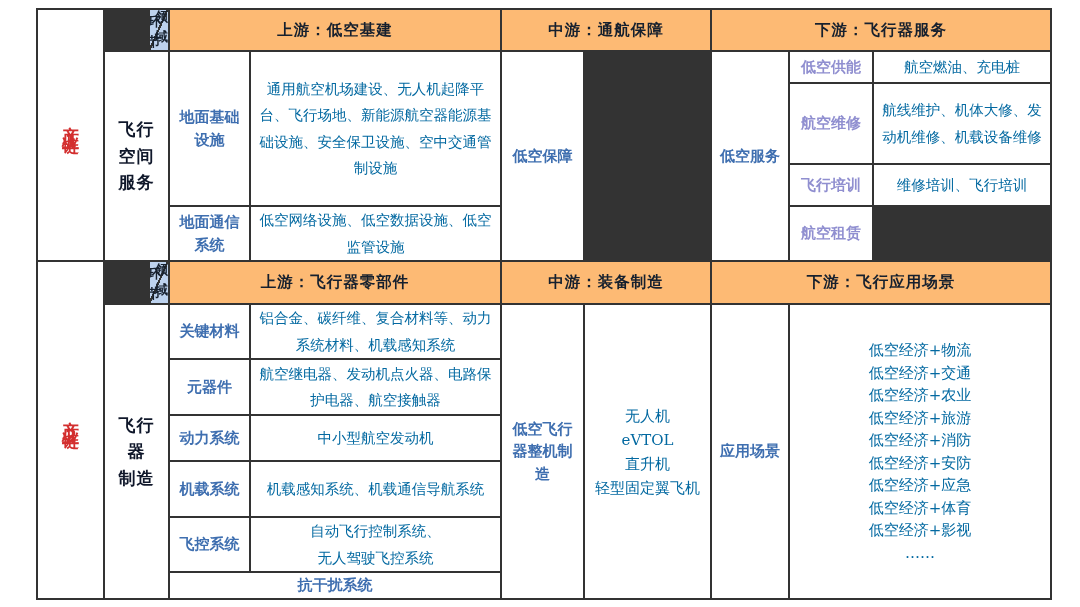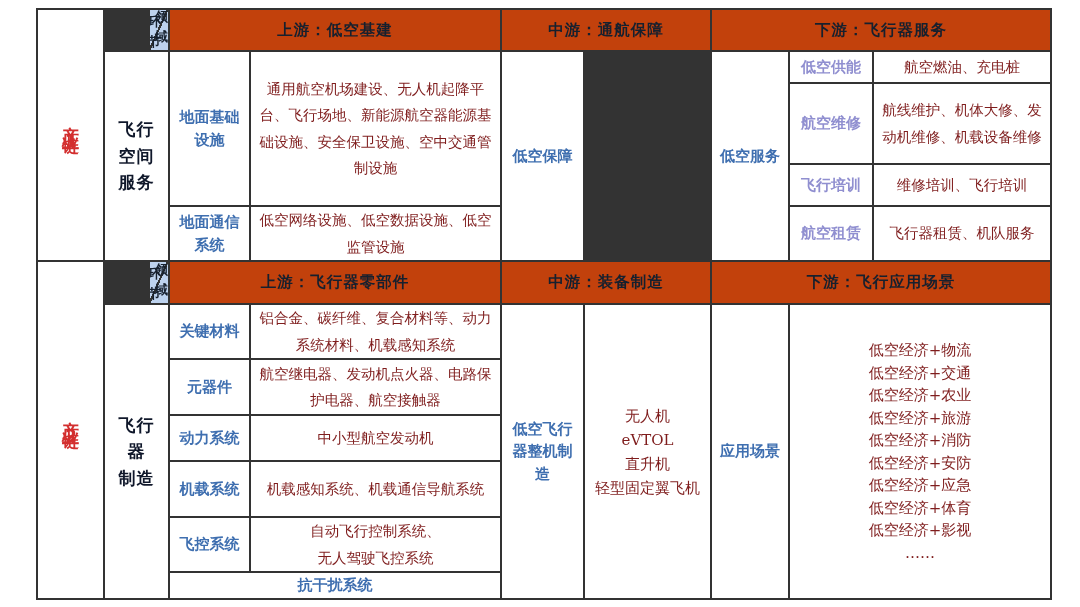--- a/index.html
+++ b/index.html
@@ -16,29 +16,29 @@
     grid-template-columns:65px 63px 79px 249px 81px 125px 76px 82px 176px;
     grid-template-rows:40px 30px 79px 40px 53px 41px 53px 54px 44px 54px 53px 25px;
     gap:2px;
     background:#333333;
     padding:2px;
   }
   .cell{
     background:#ffffff;
     display:flex;align-items:center;justify-content:center;
     text-align:center;
-    color:#7f1d1d;
+    color:#0369a1;
     font-size:14.5px;
     line-height:1.55;
     padding:2px 5px;
     box-sizing:border-box;
     overflow:hidden;
   }
   .hdr{
-    background:#c2410c;
+    background:#fdba74;
     font-weight:bold;
     font-size:15.5px;
     color:#16202e;
     letter-spacing:1px;
   }
   .corner{
     background:#bdd2ee;
     position:relative;
     padding:6px;
     background-image:linear-gradient(to bottom right,
@@ -105,21 +105,20 @@
     <div class="cell lpurple" style="grid-area:2/8/3/9">低空供能</div>
     <div class="cell content" style="grid-area:2/9/3/10">航空燃油、充电桩</div>
 
     <div class="cell lpurple" style="grid-area:3/8/4/9">航空维修</div>
     <div class="cell content" style="grid-area:3/9/4/10">航线维护、机体大修、发动机维修、机载设备维修</div>
 
     <div class="cell lpurple" style="grid-area:4/8/5/9">飞行培训</div>
     <div class="cell content" style="grid-area:4/9/5/10">维修培训、飞行培训</div>
 
     <div class="cell lpurple" style="grid-area:5/8/6/9">航空租赁</div>
-    <div class="cell content" style="grid-area:5/9/6/10">飞行器租赁、机队服务</div>
 
     <div class="cell red-v" style="grid-area:6/1/13/2">产业链2</div>
 
     <div class="cell corner" style="grid-area:6/2/7/3">
       <span class="c-top">环节</span>
       <span class="c-bottom">领域</span>
     </div>
 
     <div class="cell hdr" style="grid-area:6/5/7/7">中游：装备制造</div>
     <div class="cell hdr" style="grid-area:6/3/7/5">上游：飞行器零部件</div>

